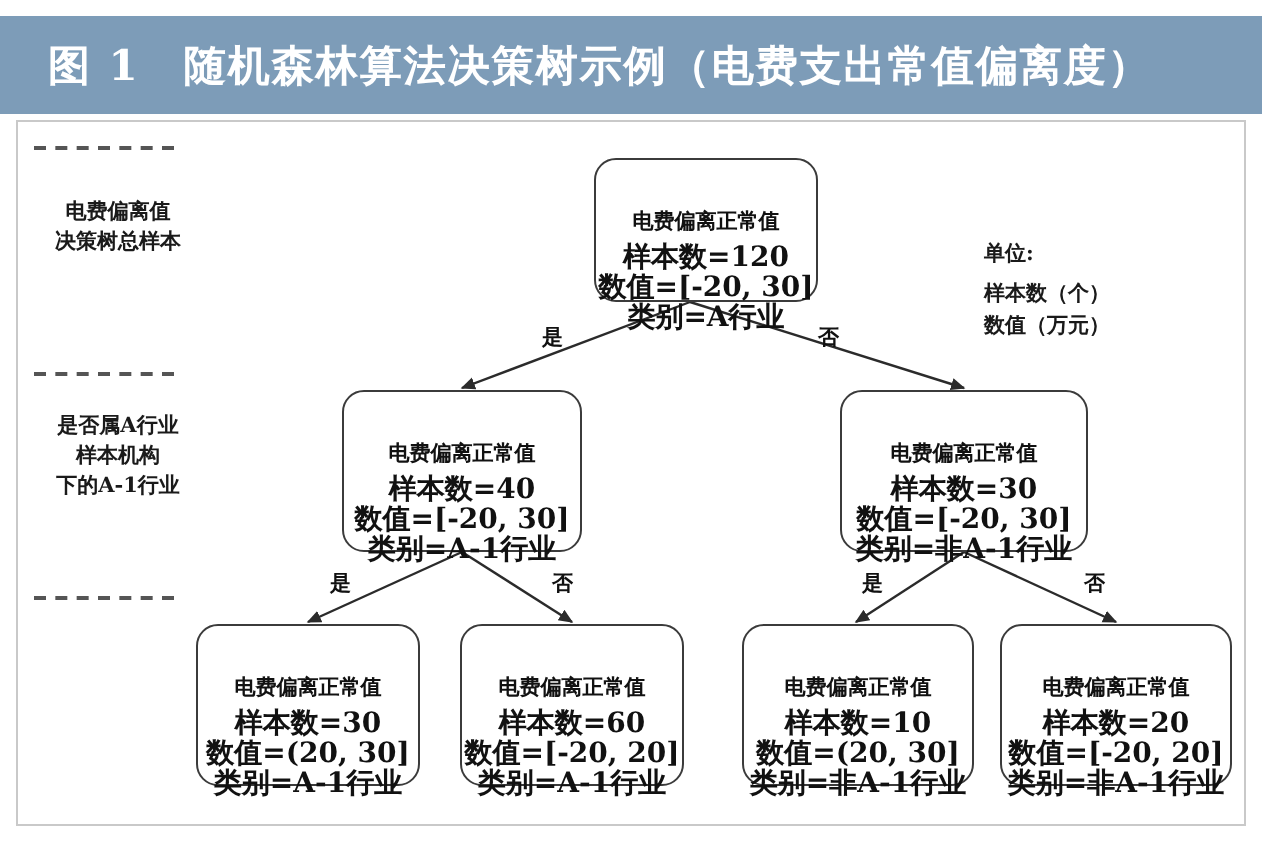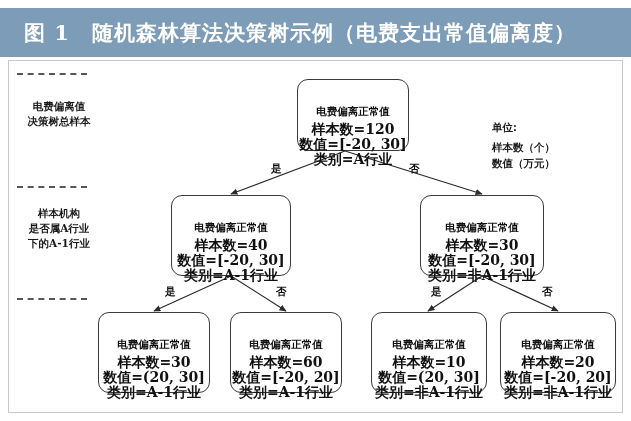--- a/index.html
+++ b/index.html
@@ -119,22 +119,22 @@
     <div class="dashed" style="left:8px;top:12px;width:70px;"></div>
     <div class="dashed" style="left:8px;top:125px;width:70px;"></div>
     <div class="dashed" style="left:8px;top:237px;width:70px;"></div>
 
     <div class="row-label" style="left:4px;top:38px;width:92px;">
       <div>电费偏离值</div>
       <div>决策树总样本</div>
     </div>
 
     <div class="row-label" style="left:4px;top:145px;width:92px;">
+      <div>是否属A行业</div>
       <div>样本机构</div>
-      <div>是否属A行业</div>
       <div>下的A-1行业</div>
     </div>
 
 
     <div class="legend" style="left:483px;top:14px;margin-top:44px;">
       <div>单位:</div>
       <div style="margin-top:4px;">样本数（个）</div>
       <div>数值（万元）</div>
     </div>
 

